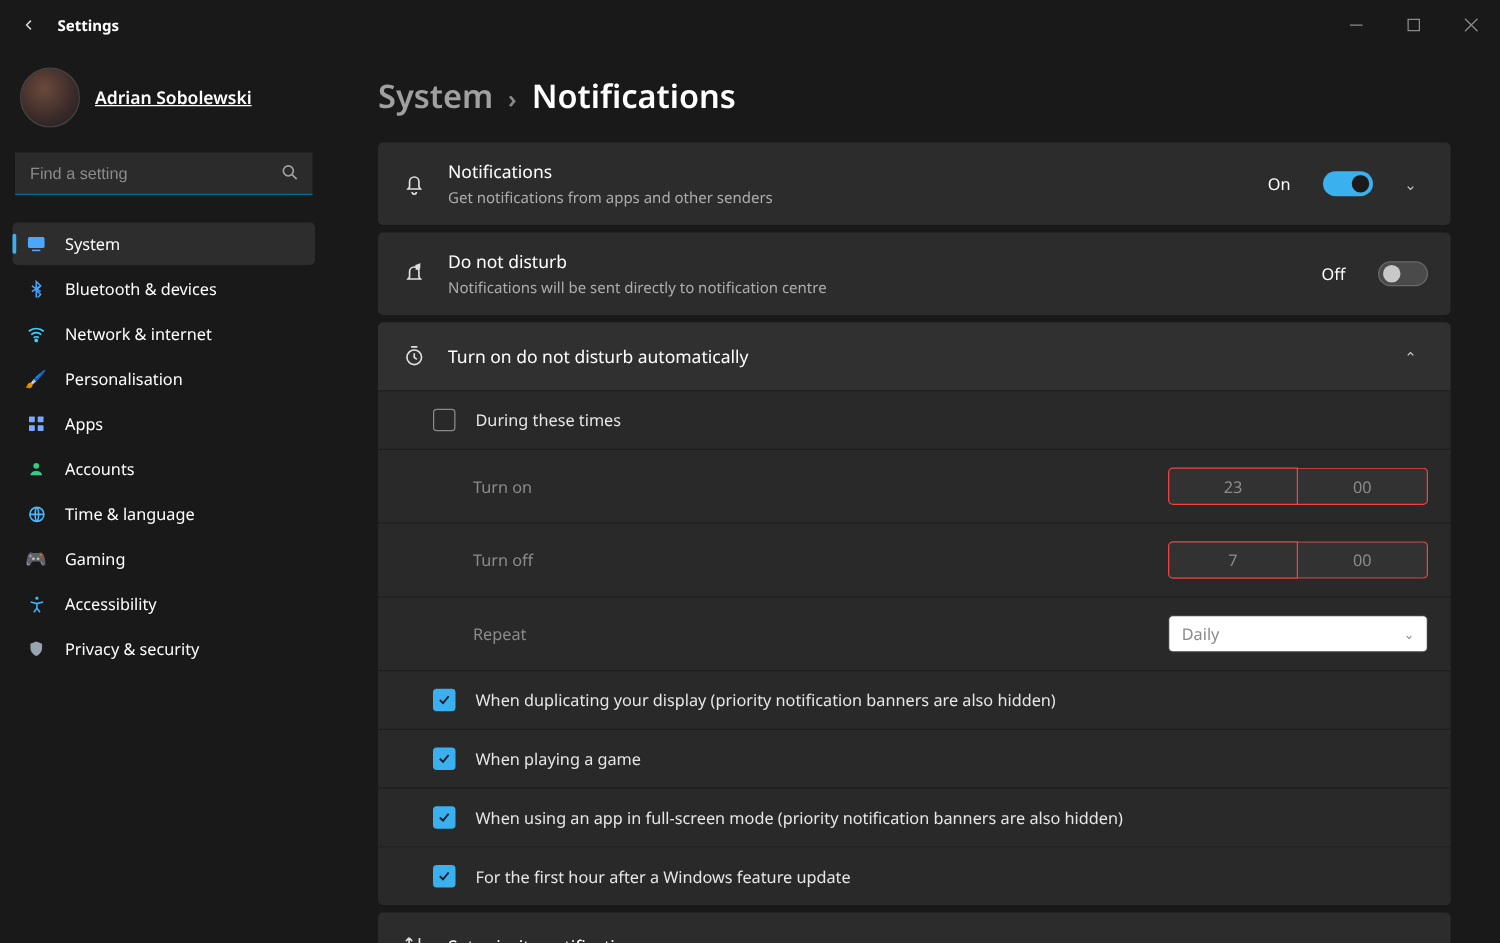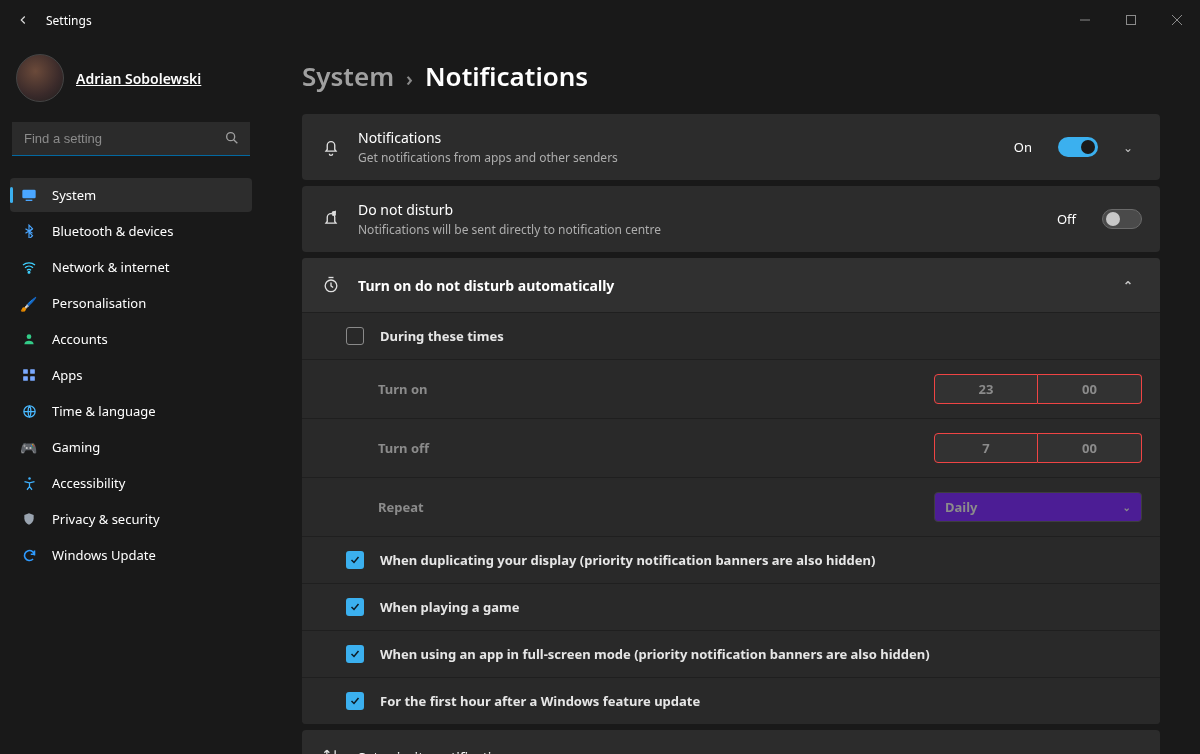--- a/index.html
+++ b/index.html
@@ -33,21 +33,21 @@
     align-items: center;
     padding-left: 14px;
     color: var(--text);
     font-size: 12px;
   }
   .titlebar .back {
     width: 18px; height: 18px;
     display:flex; align-items:center; justify-content:center;
     margin-right: 14px;
   }
-  .titlebar .app-title { font-weight: 400; }
+  .titlebar .app-title { font-weight: 700; }
   .win-controls {
     margin-left: auto;
     display: flex;
   }
   .win-btn {
     width: 46px; height: 40px;
     display:flex; align-items:center; justify-content:center;
     color: var(--text-dim);
   }
   .layout {
@@ -184,21 +184,21 @@
     border-radius:4px;
     color: var(--text-dim);
     display:flex;align-items:center;justify-content:center;
     font-size:13px;
   }
   .tpair { display:flex; gap:0; }
   .tpair .tbox:first-child{border-radius:4px 0 0 4px;}
   .tpair .tbox:last-child{border-radius:0 4px 4px 0;border-left:none;}
   .select {
     width: 208px; height:30px;
-    background:#4c1d95;border:1px solid #3e3e3e;border-radius:4px;
+    background:#ffffff;border:1px solid #3e3e3e;border-radius:4px;
     color: var(--text-dim);
     display:flex;align-items:center;padding:0 10px;font-size:13px;
     justify-content:space-between;
     gap:20px;
   }
   .opt-label { font-size:13px; color:#e6e6e6; }
 </style>
 </head>
 <body>
 
@@ -271,40 +271,40 @@
             </svg>
           </span>
         <span>Network &amp; internet</span>
       </div>
       <div class="nav-item">
         <span class="nav-icon">🖌️</span>
         <span>Personalisation</span>
       </div>
       <div class="nav-item">
         <span class="nav-icon">
-            <svg width="14" height="14" viewBox="0 0 24 24" fill="#33cc88">
-              <circle cx="12" cy="8" r="4"></circle>
-              <path d="M4 21c0-4 4-6 8-6s8 2 8 6"></path>
-            </svg>
-          </span>
-        <span>Accounts</span>
-      </div>
-      <div class="nav-item">
-        <span class="nav-icon">
             <svg width="14" height="14" viewBox="0 0 24 24" fill="#7aa9ff">
               <rect x="2" y="2" width="8" height="8" rx="1"></rect>
               <rect x="14" y="2" width="8" height="8" rx="1"></rect>
               <rect x="2" y="14" width="8" height="8" rx="1"></rect>
               <rect x="14" y="14" width="8" height="8" rx="1"></rect>
             </svg>
           </span>
         <span>Apps</span>
       </div>
       <div class="nav-item">
         <span class="nav-icon">
+            <svg width="14" height="14" viewBox="0 0 24 24" fill="#33cc88">
+              <circle cx="12" cy="8" r="4"></circle>
+              <path d="M4 21c0-4 4-6 8-6s8 2 8 6"></path>
+            </svg>
+          </span>
+        <span>Accounts</span>
+      </div>
+      <div class="nav-item">
+        <span class="nav-icon">
             <svg width="15" height="15" viewBox="0 0 24 24" fill="none" stroke="#4ab9ff" stroke-width="2">
               <circle cx="12" cy="12" r="9"></circle>
               <path d="M3 12h18M12 3c3 3 3 15 0 18M12 3c-3 3-3 15 0 18"></path>
             </svg>
           </span>
         <span>Time &amp; language</span>
       </div>
       <div class="nav-item">
         <span class="nav-icon">🎮</span>
         <span>Gaming</span>
@@ -318,28 +318,20 @@
           </span>
         <span>Accessibility</span>
       </div>
       <div class="nav-item">
         <span class="nav-icon">
             <svg width="14" height="14" viewBox="0 0 24 24" fill="#9aa4b0">
               <path d="M12 2l8 3v6c0 5-3.5 9-8 11-4.5-2-8-6-8-11V5l8-3z"></path>
             </svg>
           </span>
         <span>Privacy &amp; security</span>
-      </div>
-      <div class="nav-item">
-        <span class="nav-icon">
-            <svg width="15" height="15" viewBox="0 0 24 24" fill="none" stroke="#2f9bff" stroke-width="2.5">
-              <path d="M20 12a8 8 0 10-2.3 5.6M20 4v6h-6"></path>
-            </svg>
-          </span>
-        <span>Windows Update</span>
       </div>
     </div>
   </div>
 
   <div class="main">
     <div class="crumbs">
       <span class="c1">System</span>
       <span class="sep">›</span>
       <span class="c2">Notifications</span>
     </div>
@@ -377,21 +369,21 @@
           <div class="rtitle">Do not disturb</div>
           <div class="rdesc">Notifications will be sent directly to notification centre</div>
         </div>
         <div class="toggle">
           <span class="lbl">Off</span>
           <div class="switch off"></div>
         </div>
       </div>
     </div>
 
-    <div class="card" style="font-weight:bold;">
+    <div class="card" style="">
       <div class="row expand-header">
         <span class="ricon">
           <svg width="20" height="20" viewBox="0 0 24 24" fill="none" stroke="#e0e0e0" stroke-width="1.6">
               <circle cx="12" cy="13" r="7"></circle>
               <path d="M12 9v4l2.5 2"></path>
               <path d="M9 3h6"></path>
             </svg>
         </span>
         <div class="rtext">
           <div class="rtitle">Turn on do not disturb automatically</div>

